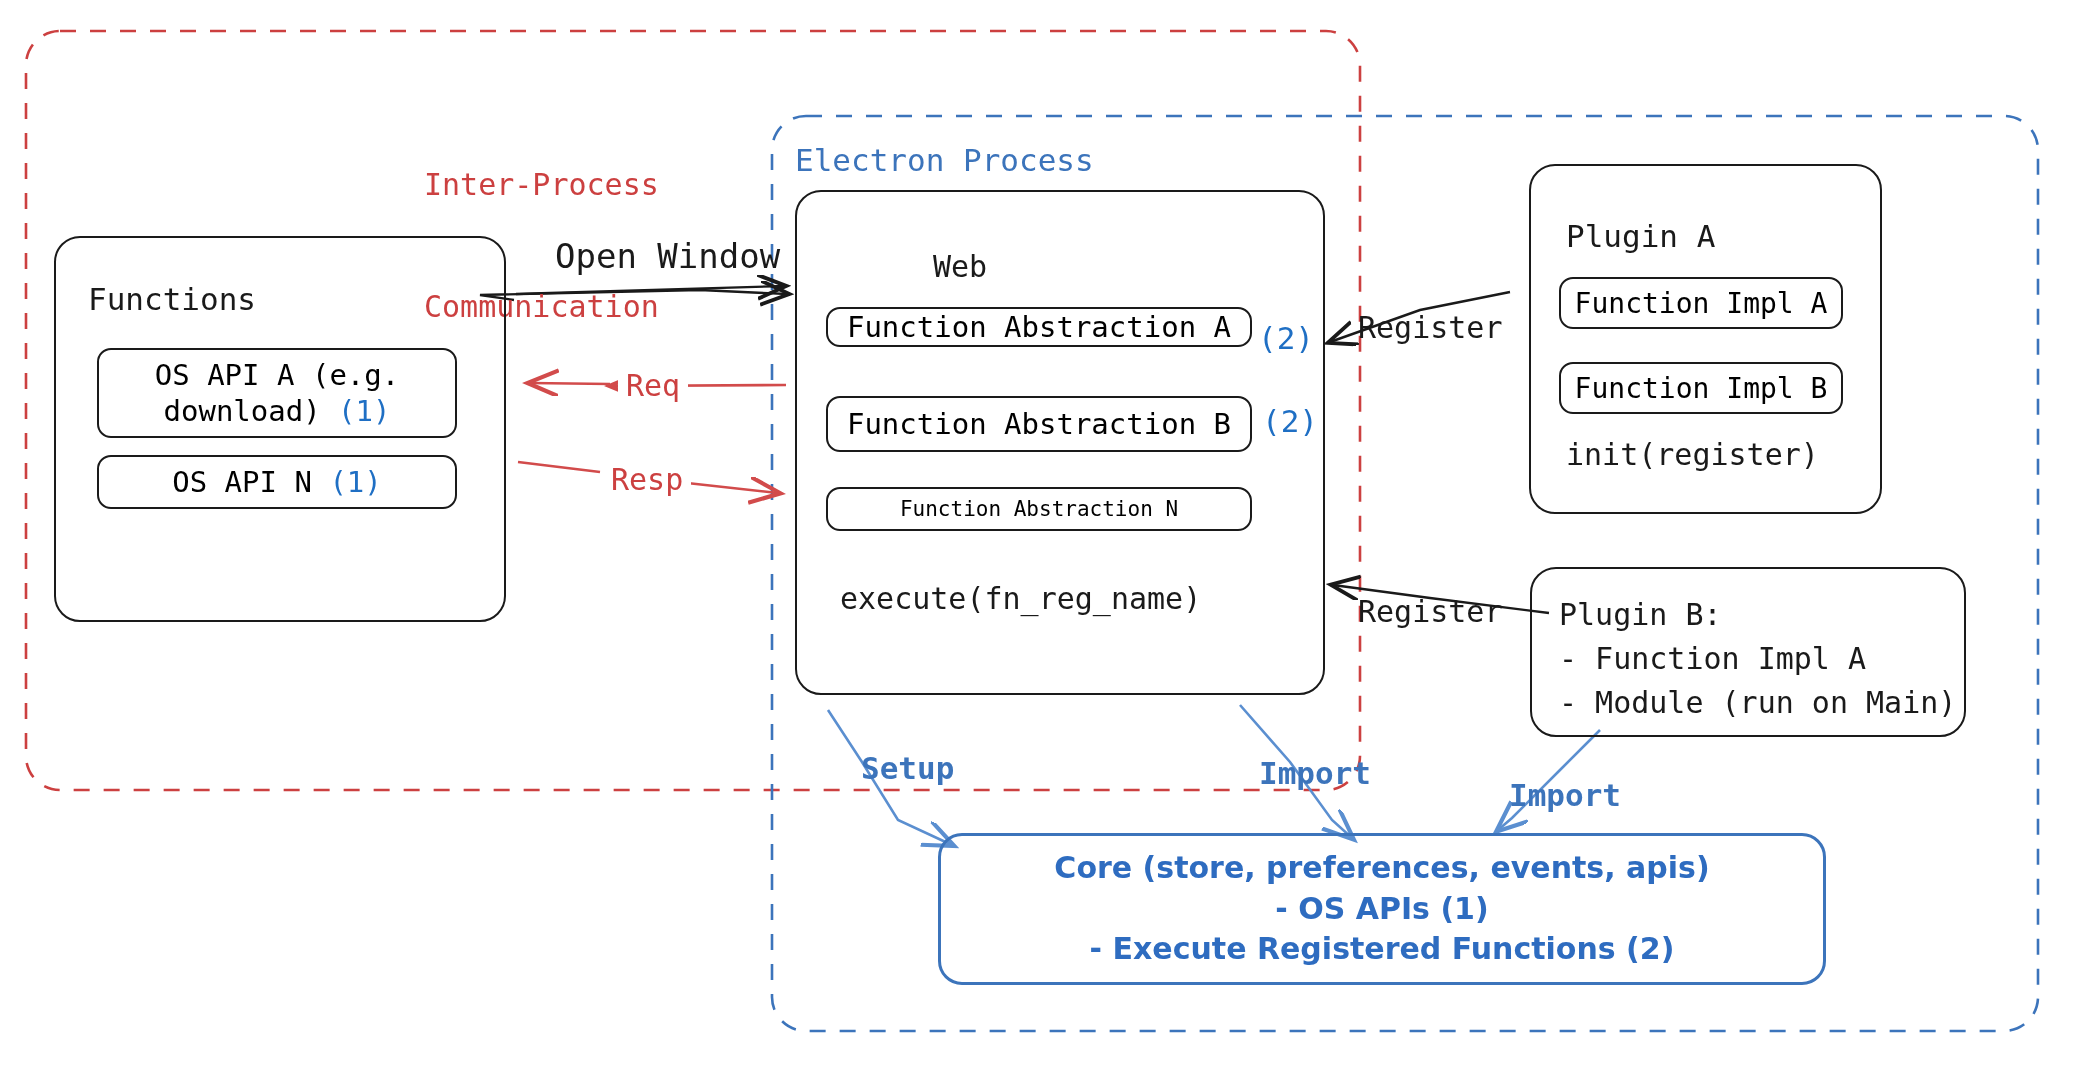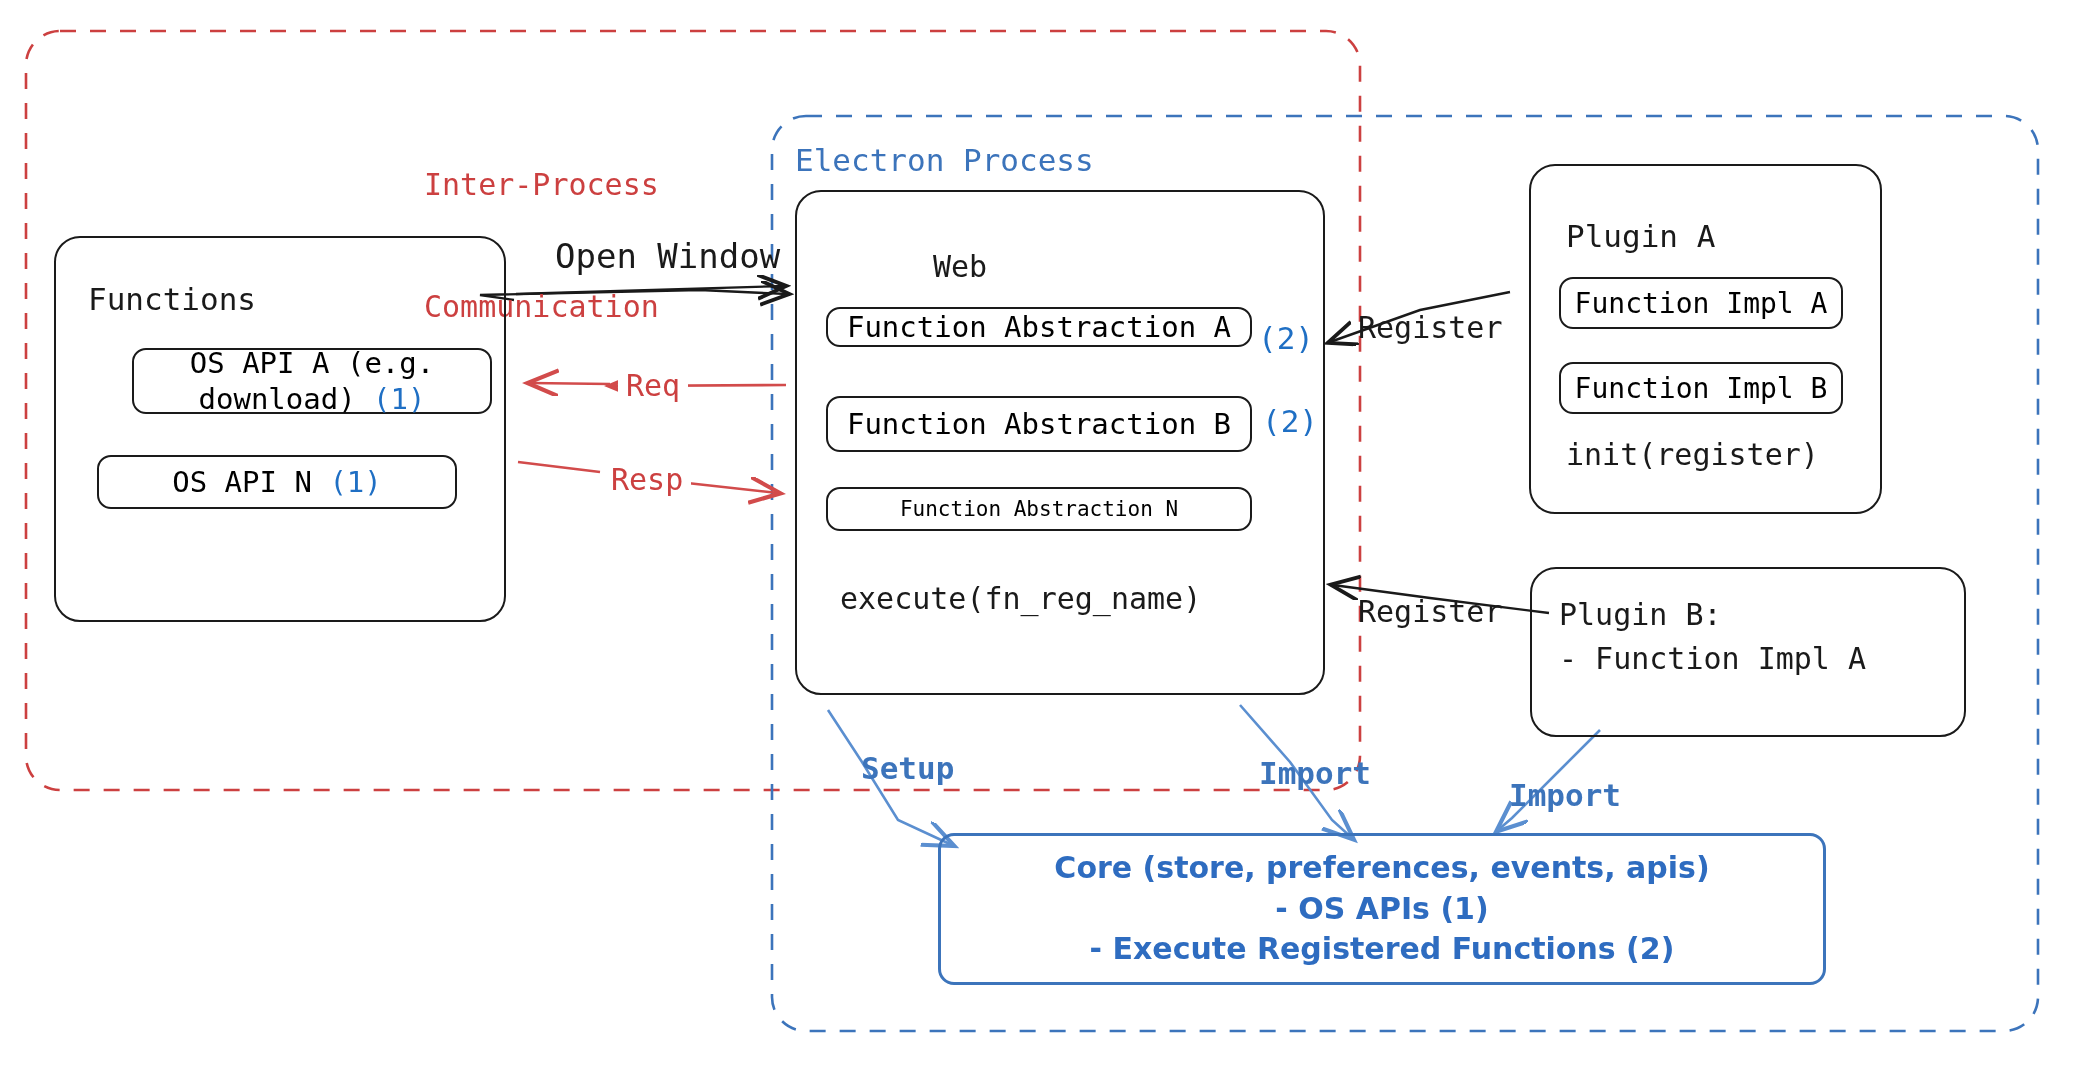--- a/index.html
+++ b/index.html
@@ -54,21 +54,21 @@
   .marker2 {
     position: absolute;
     color: #1f6fc4;
     font-size: 31px;
     font-family: "DejaVu Sans Mono", "Liberation Mono", monospace;
   }
   .core-box {
     position: absolute;
     box-sizing: border-box;
     border: 3px solid #3c74bb;
-    border-radius: 16px;
+    border-radius: 24px;
     background: transparent;
     display: flex;
     flex-direction: column;
     align-items: center;
     justify-content: center;
     color: #2e6cc0;
     font-weight: bold;
     font-family: "DejaVu Sans", "Liberation Sans", sans-serif;
     font-size: 30px;
     line-height: 1.35;
@@ -120,21 +120,21 @@
   <div class="lbl mono red" style="left:424px; top:84px; font-size:30px; line-height:1.35;">
     <div>Inter-Process</div>
     <div>Communication</div>
   </div>
 
   <div class="lbl mono blue" style="left:795px; top:142px; font-size:31px;">Electron Process</div>
 
   <div class="box" style="left:54px; top:236px; width:452px; height:386px;"></div>
   <div class="lbl mono" style="left:88px; top:281px; font-size:31px;">Functions</div>
 
-  <div class="inner-box" style="left:97px; top:348px; width:360px; height:66px;margin-left:35px;">
+  <div class="inner-box" style="left:97px; top:348px; width:360px; height:90px;">
     <div>
       <div style="font-size:29px;">OS API A (e.g.</div>
       <div style="font-size:29px;">
         <span>download)</span><span class="blue" style="color:#1f6fc4;"> </span><span style="color:#1f6fc4;">(1)</span>
       </div>
     </div>
   </div>
 
   <div class="inner-box" style="left:97px; top:455px; width:360px; height:54px;">
     <div style="font-size:29px;">
@@ -164,20 +164,21 @@
 
   <div class="box" style="left:1529px; top:164px; width:353px; height:350px;"></div>
   <div class="lbl mono" style="left:1566px; top:218px; font-size:31px;">Plugin A</div>
   <div class="inner-box" style="left:1559px; top:277px; width:284px; height:52px; font-size:28px;">Function Impl A</div>
   <div class="inner-box" style="left:1559px; top:362px; width:284px; height:52px; font-size:28px;">Function Impl B</div>
   <div class="lbl mono" style="left:1566px; top:437px; font-size:30px;">init(register)</div>
 
   <div class="box" style="left:1530px; top:567px; width:436px; height:170px;"></div>
   <div class="lbl mono" style="left:1559px; top:597px; font-size:30px;">Plugin B:</div>
   <div class="lbl mono" style="left:1559px; top:641px; font-size:30px;">- Function Impl A</div>
+  <div class="lbl mono" style="left:1559px; top:685px; font-size:30px;">- Module (run on Main)</div>
 
   <div class="lbl mono blue-bold" style="left:861px; top:750px; font-size:31px;">Setup</div>
   <div class="lbl mono blue-bold" style="left:1259px; top:755px; font-size:31px;">Import</div>
   <div class="lbl mono blue-bold" style="left:1509px; top:777px; font-size:31px;">Import</div>
 
   <div class="core-box" style="left:938px; top:833px; width:888px; height:152px;">
     <div class="core-line">Core (store, preferences, events, apis)</div>
     <div class="core-line">- OS APIs (1)</div>
     <div class="core-line">- Execute Registered Functions (2)</div>
   </div>

